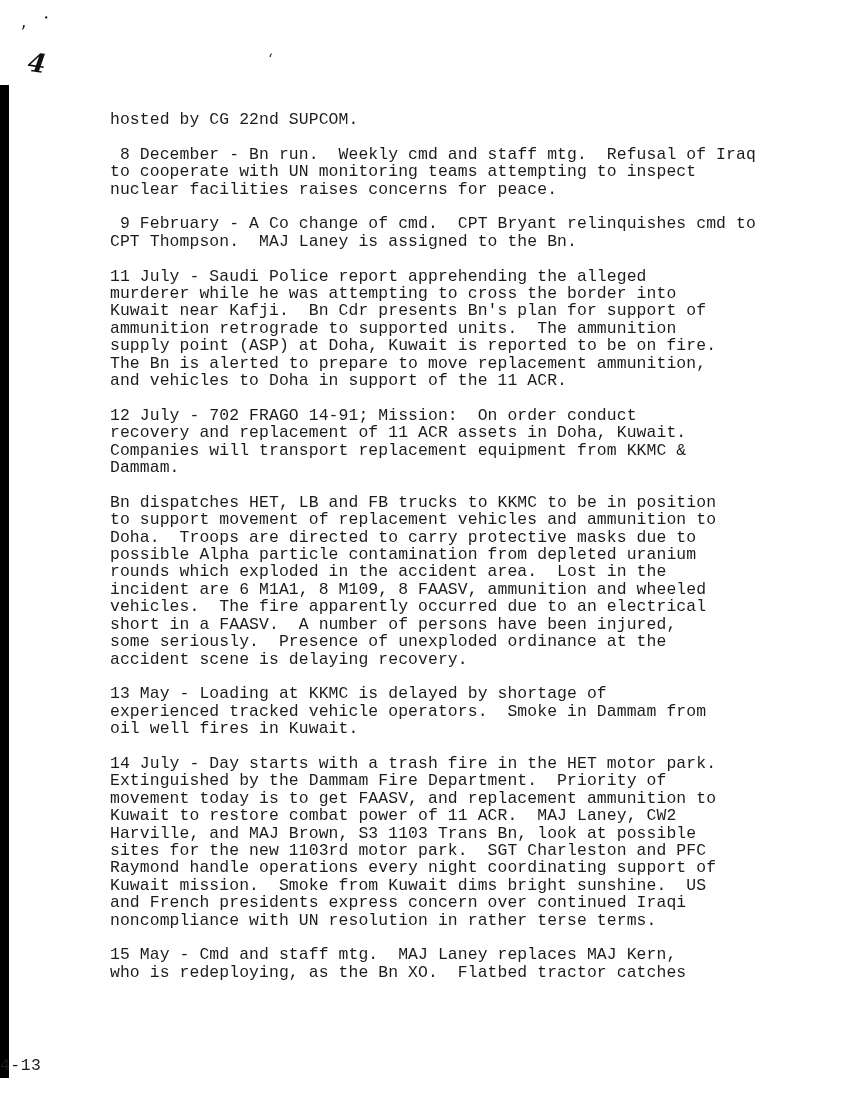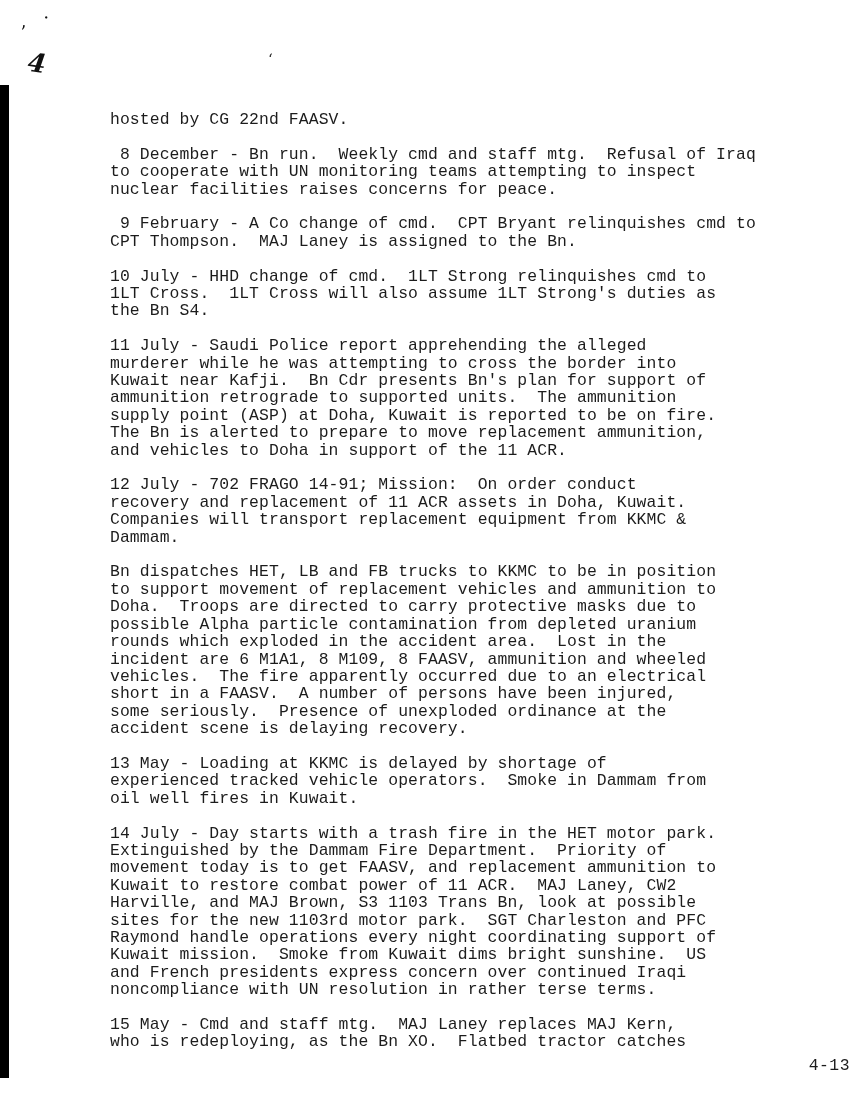--- a/index.html
+++ b/index.html
@@ -64,46 +64,43 @@
   .text-block p {
     margin: 0 0 17.4px 0;
     white-space: pre-wrap;
     letter-spacing: 0.1px;
   }
   .footer {
     position: absolute;
     left: 0;
     top: 1056px;
     width: 850px;
-    text-align: right;
+    text-align: left;
     font-size: 16.4px;
     letter-spacing: 0.5px;
   }
 </style>
 </head>
 <body>
 
 <div class="page">
 
   <div class="edge-bar"></div>
 
   <span class="ink-mark m1">, ·</span>
   <span class="ink-mark m2">4</span>
   <span class="ink-mark m3">‘</span>
 
   <div class="text-block">
-    <p>hosted by CG 22nd FAASV.</p>
+    <p>hosted by CG 22nd SUPCOM.</p>
     <p> 8 December - Bn run.  Weekly cmd and staff mtg.  Refusal of Iraq
 to cooperate with UN monitoring teams attempting to inspect
 nuclear facilities raises concerns for peace.</p>
     <p> 9 February - A Co change of cmd.  CPT Bryant relinquishes cmd to
 CPT Thompson.  MAJ Laney is assigned to the Bn.</p>
-    <p>10 July - HHD change of cmd.  1LT Strong relinquishes cmd to
-1LT Cross.  1LT Cross will also assume 1LT Strong's duties as
-the Bn S4.</p>
     <p>11 July - Saudi Police report apprehending the alleged
 murderer while he was attempting to cross the border into
 Kuwait near Kafji.  Bn Cdr presents Bn's plan for support of
 ammunition retrograde to supported units.  The ammunition
 supply point (ASP) at Doha, Kuwait is reported to be on fire.
 The Bn is alerted to prepare to move replacement ammunition,
 and vehicles to Doha in support of the 11 ACR.</p>
     <p>12 July - 702 FRAGO 14-91; Mission:  On order conduct
 recovery and replacement of 11 ACR assets in Doha, Kuwait.
 Companies will transport replacement equipment from KKMC &amp;

